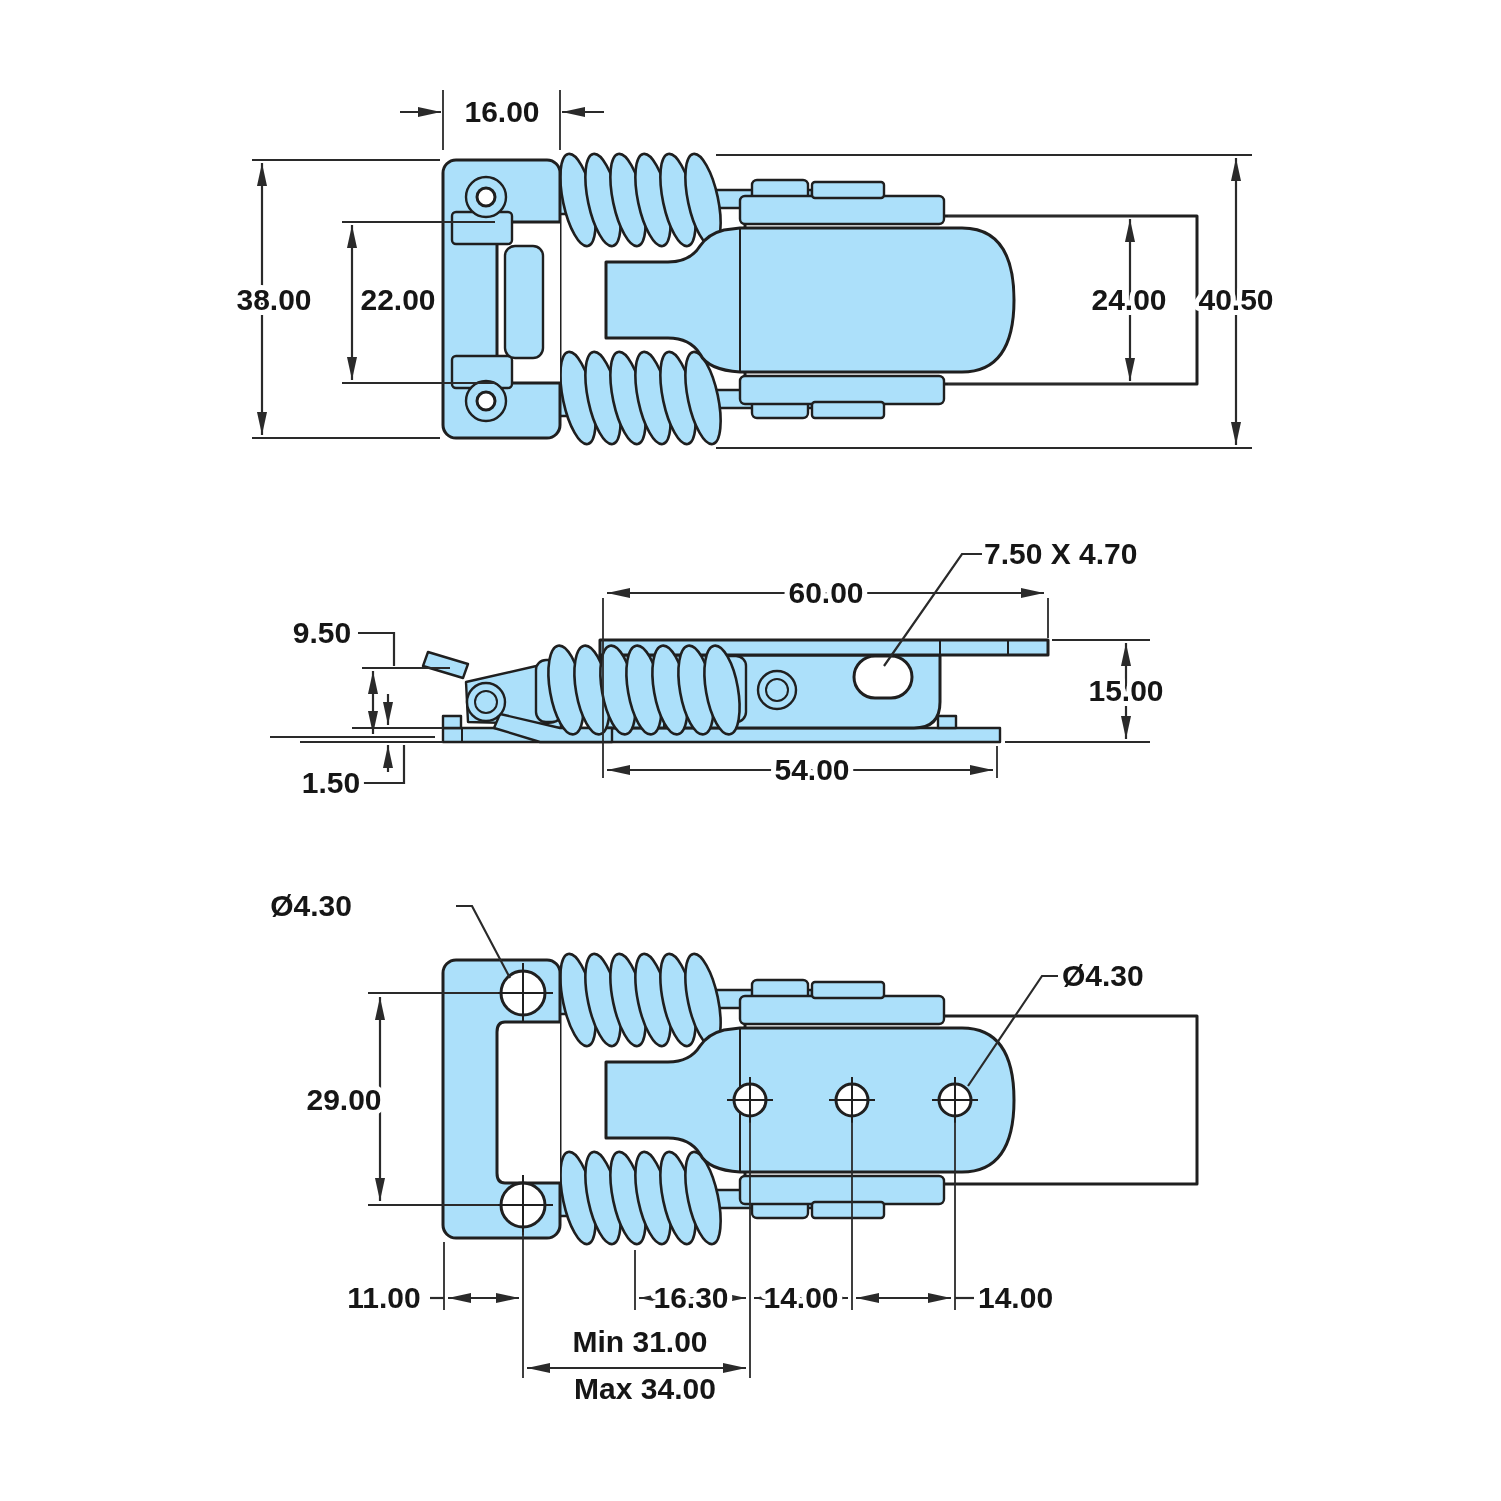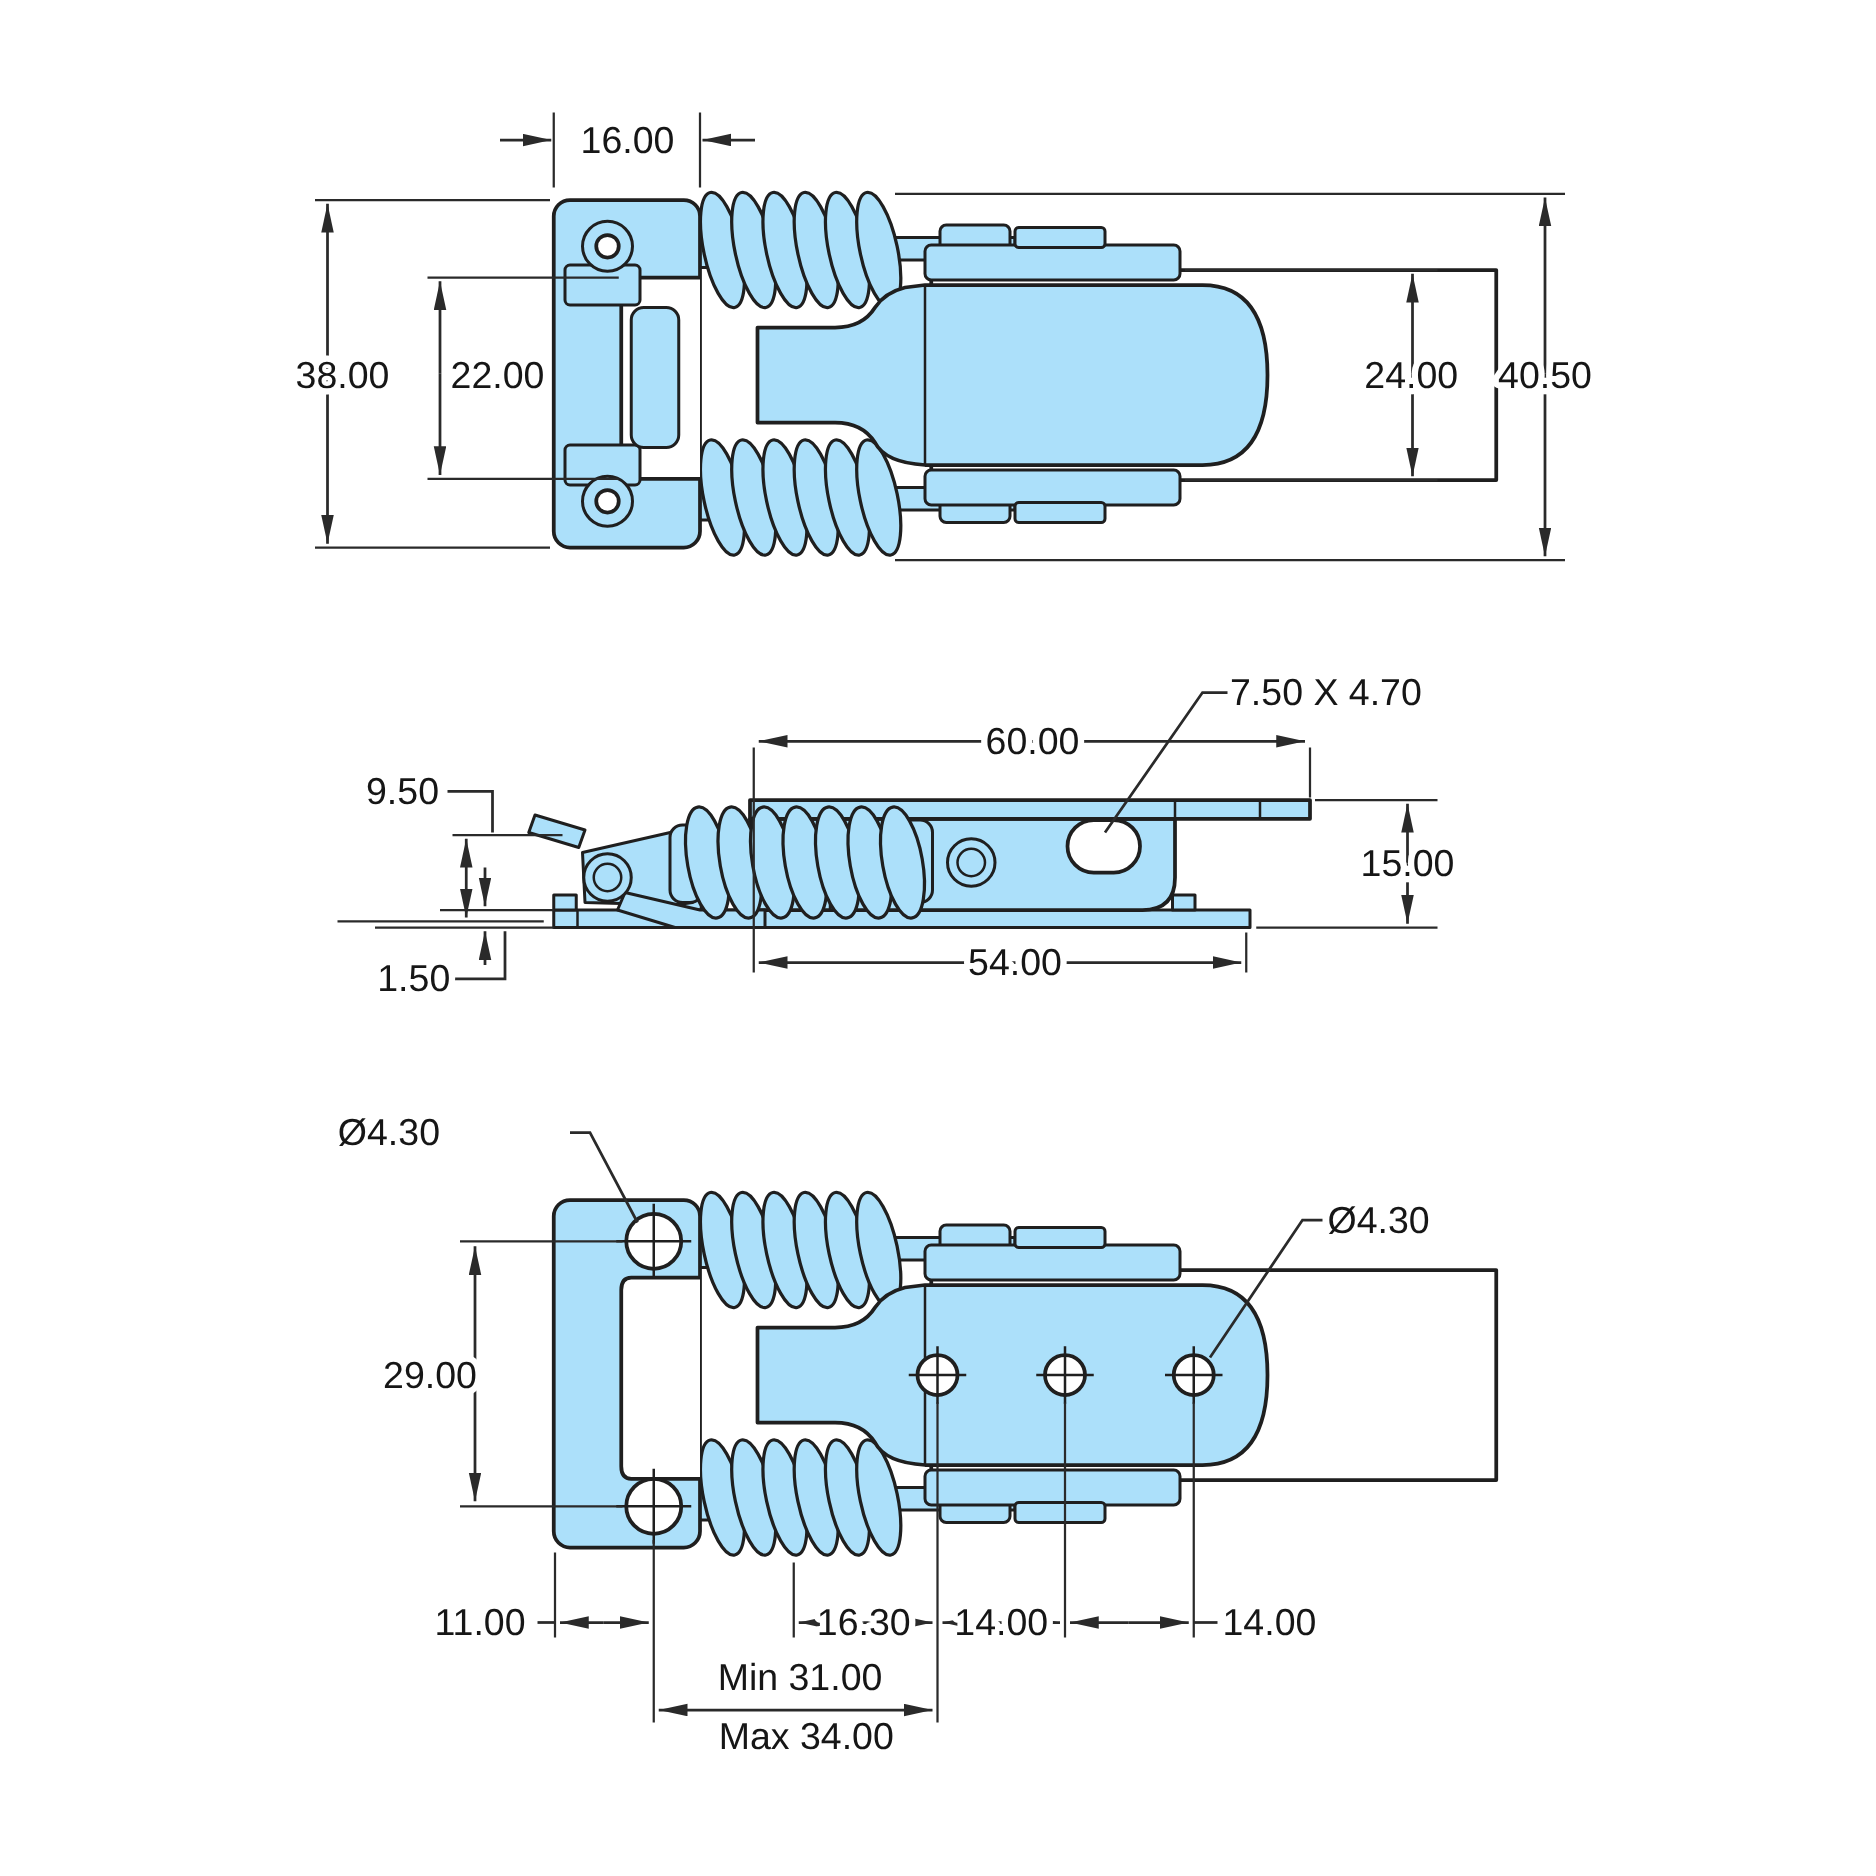--- a/index.html
+++ b/index.html
@@ -2,21 +2,21 @@
 <html style="--part: #ACE0FA; --line: #1F1F1F; --dim: #2A2A2A; --bg: #FFFFFF;"><head>
 <meta charset="utf-8">
 <style>
   :root{
     --part:#ACE0FA;
     --line:#1F1F1F;
     --dim:#2A2A2A;
     --bg:#FFFFFF;
   }
   html,body{margin:0;padding:0;background:var(--bg);}
-  .canvas{position:relative;width:1501px;height:1501px;background:var(--bg);overflow:hidden;}
+  .canvas{position:relative;width:1501px;height:1501px;background:var(--bg);overflow:hidden;font-weight:bold;}
   svg{display:block;width:100%;height:100%;}
   .part{fill:var(--part);stroke:var(--line);stroke-width:3;stroke-linejoin:round;}
   .part2{fill:var(--part);stroke:var(--line);stroke-width:2.4;stroke-linejoin:round;}
   .whitecut{fill:#fff;stroke:var(--line);stroke-width:3;stroke-linejoin:round;}
   .hole{fill:#fff;stroke:var(--line);stroke-width:3;}
   .inline{fill:none;stroke:var(--line);stroke-width:2;}
   .spring ellipse{fill:var(--part);stroke:var(--line);stroke-width:2.6;}
   .ext{stroke:var(--dim);stroke-width:1.8;fill:none;}
   .dimline{stroke:var(--dim);stroke-width:2.2;fill:none;}
   .xhair{stroke:var(--line);stroke-width:2;}

